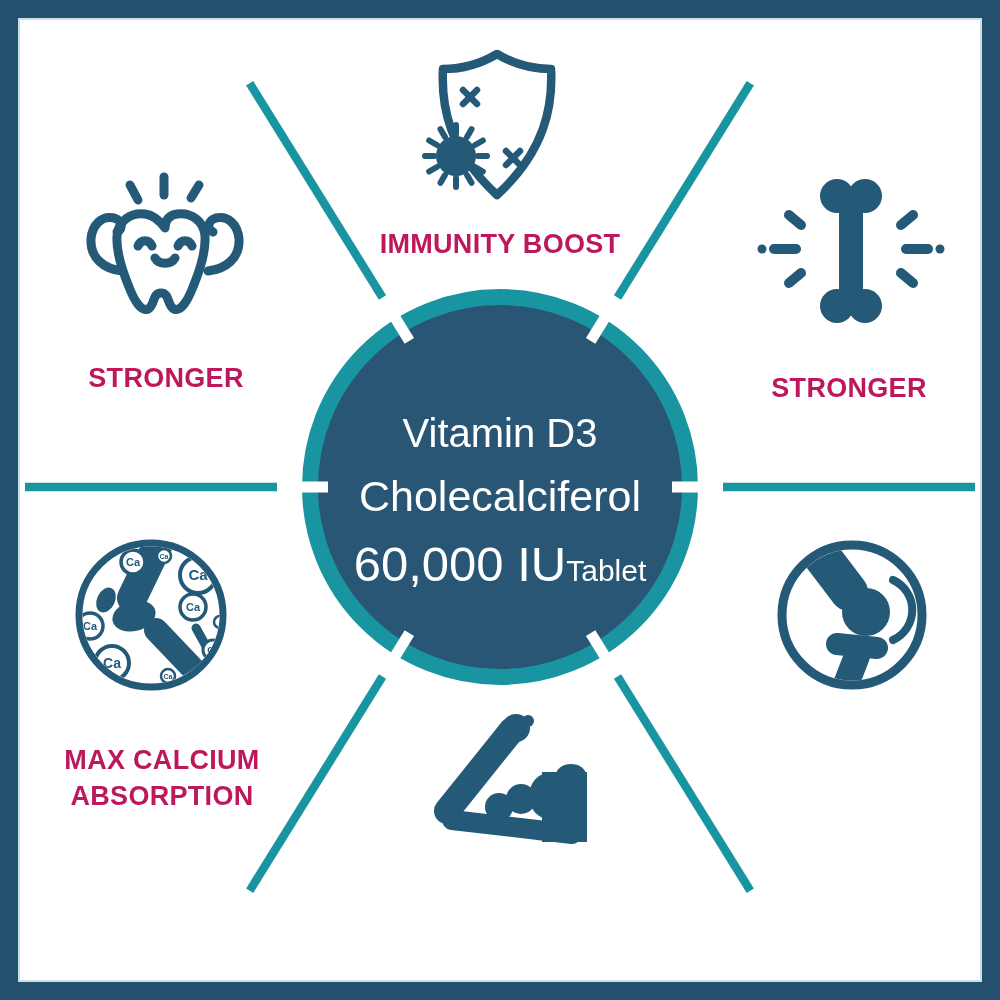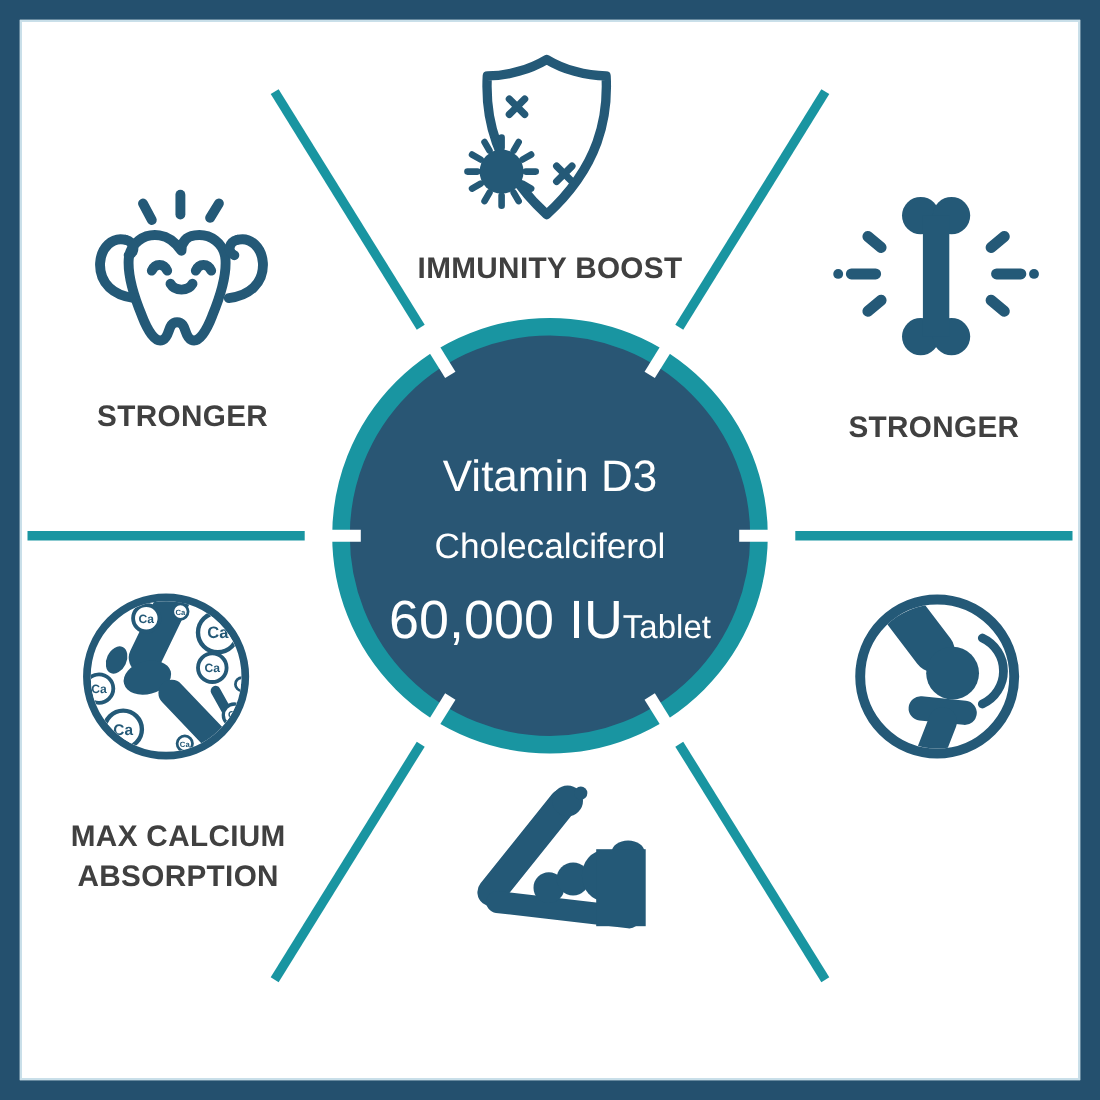--- a/index.html
+++ b/index.html
@@ -13,27 +13,27 @@
   .frame::after{
     content:"";position:absolute;inset:0;border:2px solid #c9dfe9;
   }
   svg.overlay{position:absolute;left:0;top:0;z-index:1;}
   .icon{position:absolute;z-index:2;}
   .center-text{
     position:absolute;left:500px;top:374px;transform:translateX(-50%);
     z-index:3;text-align:center;color:#ffffff;white-space:nowrap;
   }
   .ct1{font-size:40px;line-height:60px;font-weight:400;margin-top:29px;}
-  .ct2{font-size:32px;line-height:66px;font-weight:400;}
+  .ct2{font-size:43px;line-height:66px;font-weight:400;}
   .ct3{font-size:49px;line-height:70px;font-weight:400;}
   .ct3 .form{font-size:30px;}
   .label{
     position:absolute;transform:translateX(-50%);z-index:3;
     text-align:center;font-weight:700;font-size:27px;line-height:36px;
-    color:#404040;letter-spacing:0.3px;white-space:nowrap;
+    color:#be185d;letter-spacing:0.3px;white-space:nowrap;
   }
   .label span{display:block;}
 </style>
 </head>
 <body>
 
 <div class="stage">
 
   <svg class="overlay" width="1000" height="1000" viewBox="0 0 1000 1000">
     <g transform="translate(500,487)" stroke="#1995A1" stroke-width="8.5">

